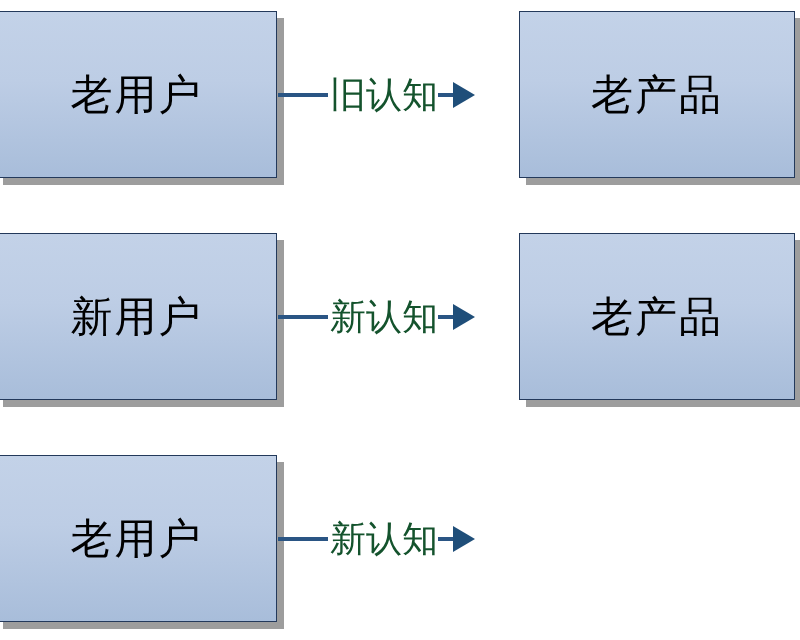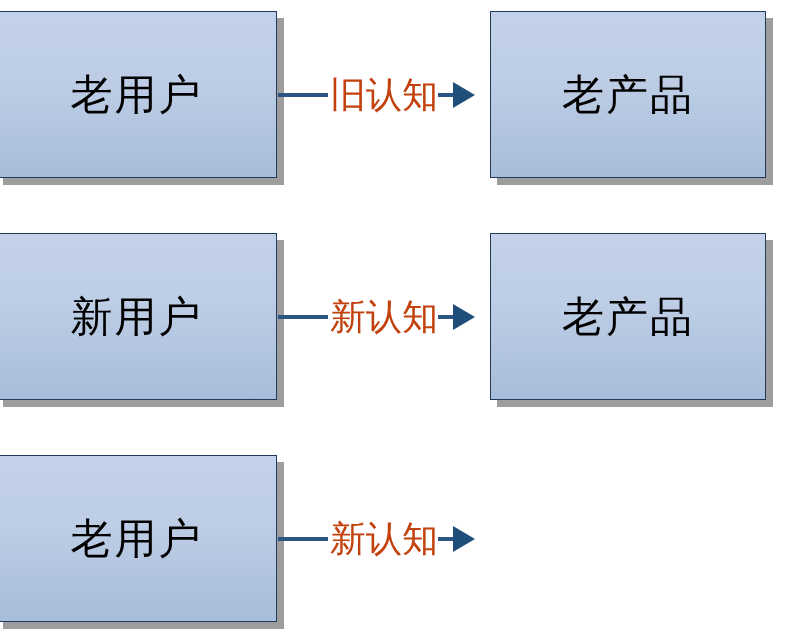--- a/index.html
+++ b/index.html
@@ -42,21 +42,21 @@
     align-items: center;
     justify-content: center;
   }
   .node-left {
     left: -4px;
     top: 0;
     width: 281px;
     height: 167px;
   }
   .node-right {
-    left: 490px;
+    left: 519px;
     top: 0;
     width: 276px;
     height: 167px;
     justify-content: center;
   }
   .node-label {
     font-size: 42px;
     line-height: 1;
     color: #000000;
     letter-spacing: 2px;
@@ -79,21 +79,21 @@
   }
   .conn-line {
     width: 50px;
     height: 4px;
     background: #2a5584;
     flex: 0 0 auto;
   }
   .conn-label {
     font-size: 36px;
     line-height: 1;
-    color: #c2410c;
+    color: #14532d;
     white-space: nowrap;
     letter-spacing: 0px;
     margin: 0 2px 0 2px;
     flex: 0 0 auto;
     user-select: none;
   }
   .conn-arrow {
     flex: 0 0 auto;
     display: flex;
     align-items: center;

